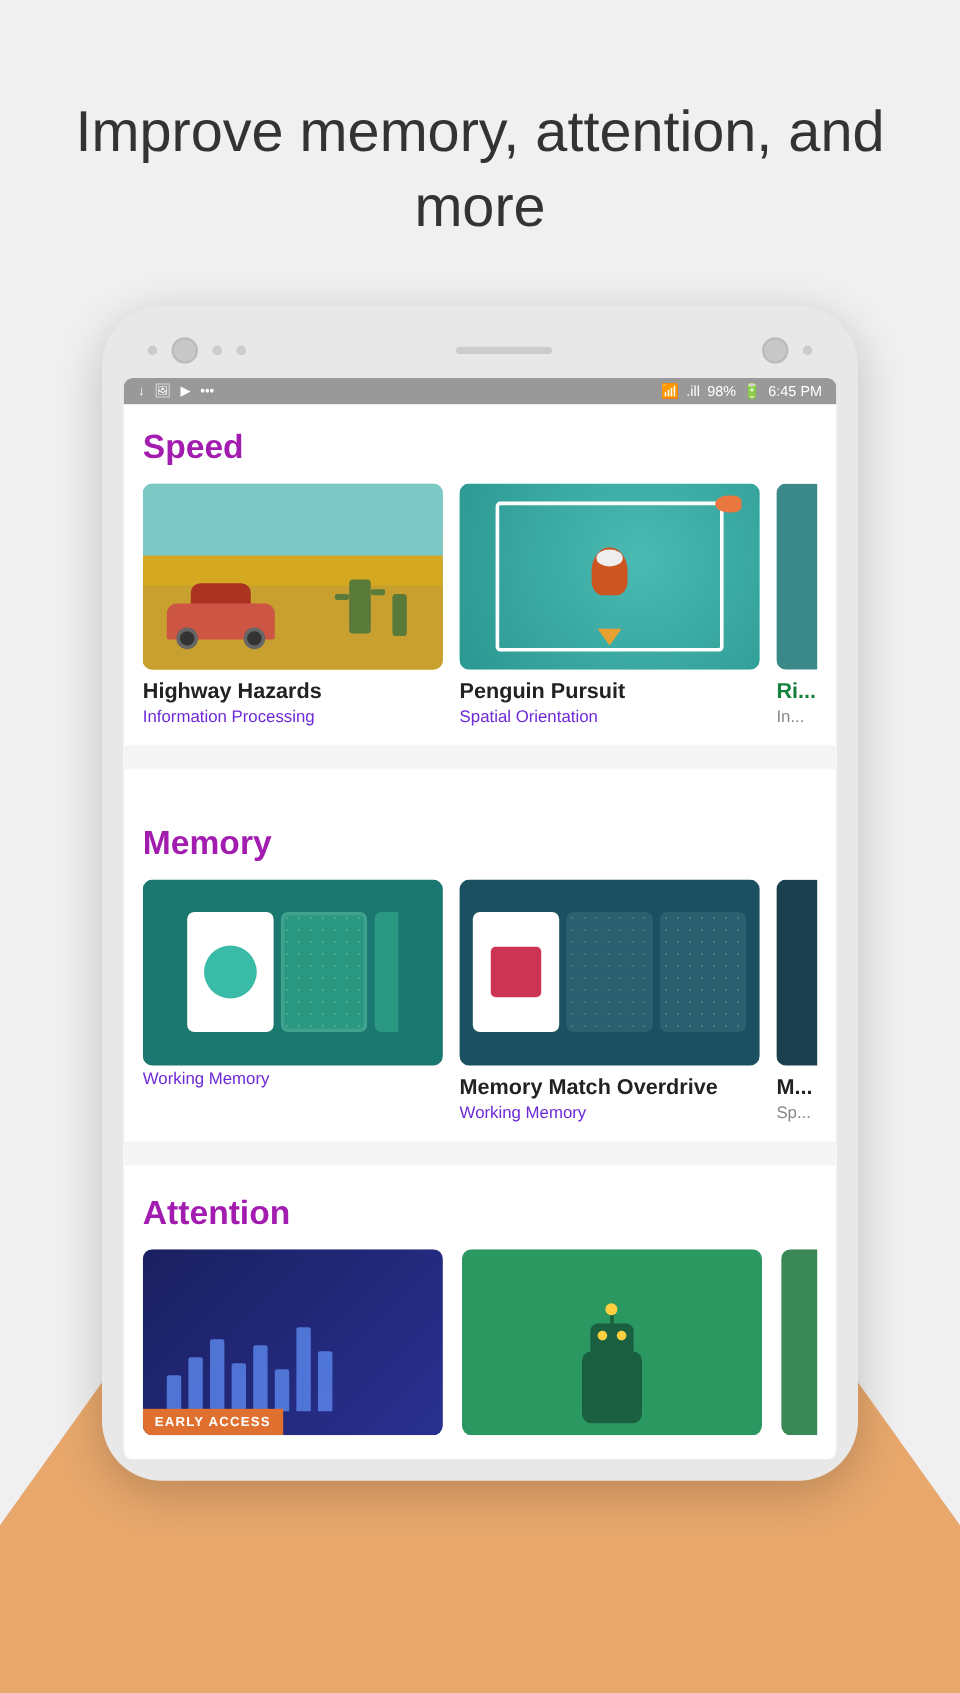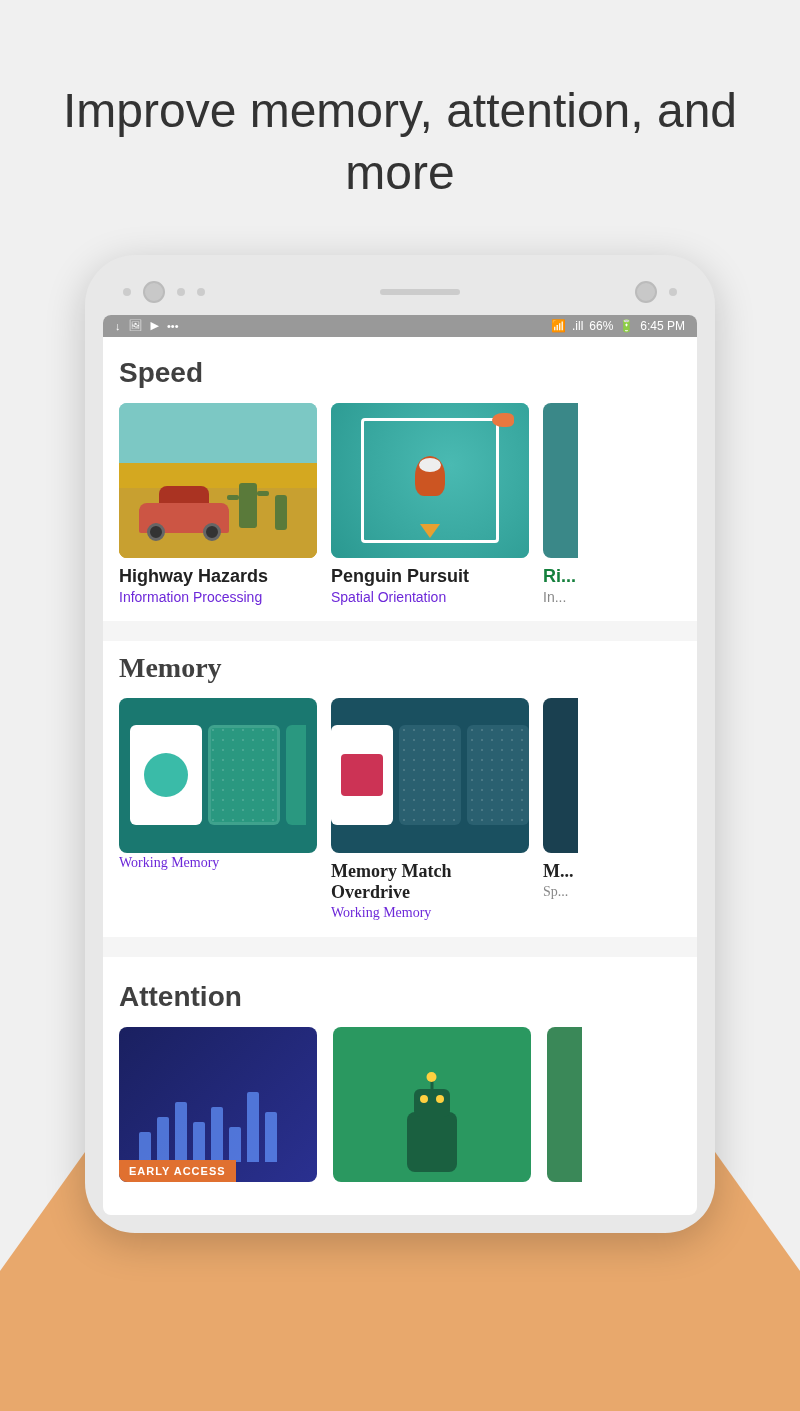--- a/index.html
+++ b/index.html
@@ -142,34 +142,34 @@
     
     .app-content {
       padding: 20px 16px;
       background: white;
     }
 
     
     .section-header {
       font-size: 28px;
       font-weight: 700;
-      color: #404040;
+      color: #a21caf;
       margin-bottom: 14px;
     }
 
     
     .games-row {
       display: flex;
       gap: 14px;
       overflow: hidden;
       margin-bottom: 16px;
     }
     .game-card {
       flex: 0 0 auto;
-      width: 198px;
+      width: 250px;
     }
     .game-thumbnail {
       width: 100%;
       height: 155px;
       border-radius: 8px;
       overflow: hidden;
       position: relative;
     }
     .game-name {
       font-size: 18px;
@@ -525,22 +525,21 @@
       position: absolute;
       top: -4px;
       left: -4px;
       width: 10px; height: 10px;
       border-radius: 50%;
       background: #FFD040;
     }
 
     
     .memory-section {
-      margin-top: 11px;
-      font-family: Liberation Serif, serif;
+      margin-top: 46px;
     }
 
     .section-divider {
       height: 20px;
       background: #f5f5f5;
       margin: 0 -16px;
     }
   </style>
 </head>
 <body>
@@ -575,21 +574,21 @@
       <div class="status-bar">
         <div class="status-bar-left">
           <span class="status-icon">↓</span>
           <span class="status-icon">🖼</span>
           <span class="status-icon">▶</span>
           <span class="status-icon">•••</span>
         </div>
         <div class="status-bar-right">
           <span>📶</span>
           <span>.ill</span>
-          <span>66%</span>
+          <span>98%</span>
           <span>🔋</span>
           <span>6:45 PM</span>
         </div>
       </div>
 
       <div class="app-content">
 
         <div class="section">
           <div class="section-header">Speed</div>
 

